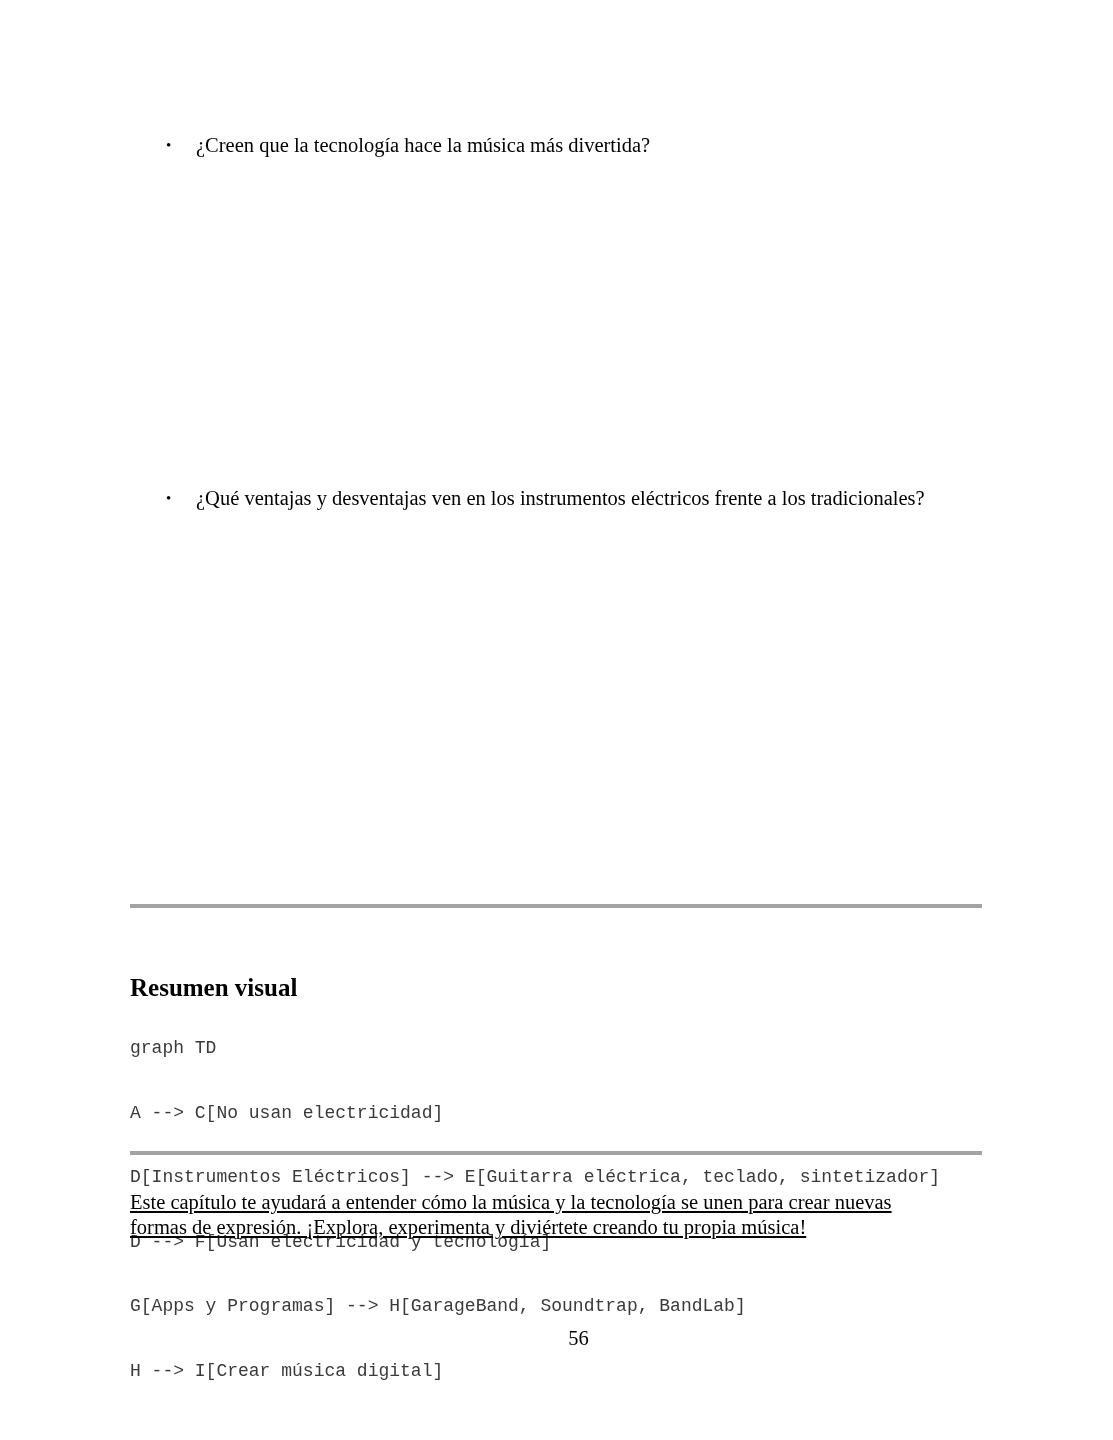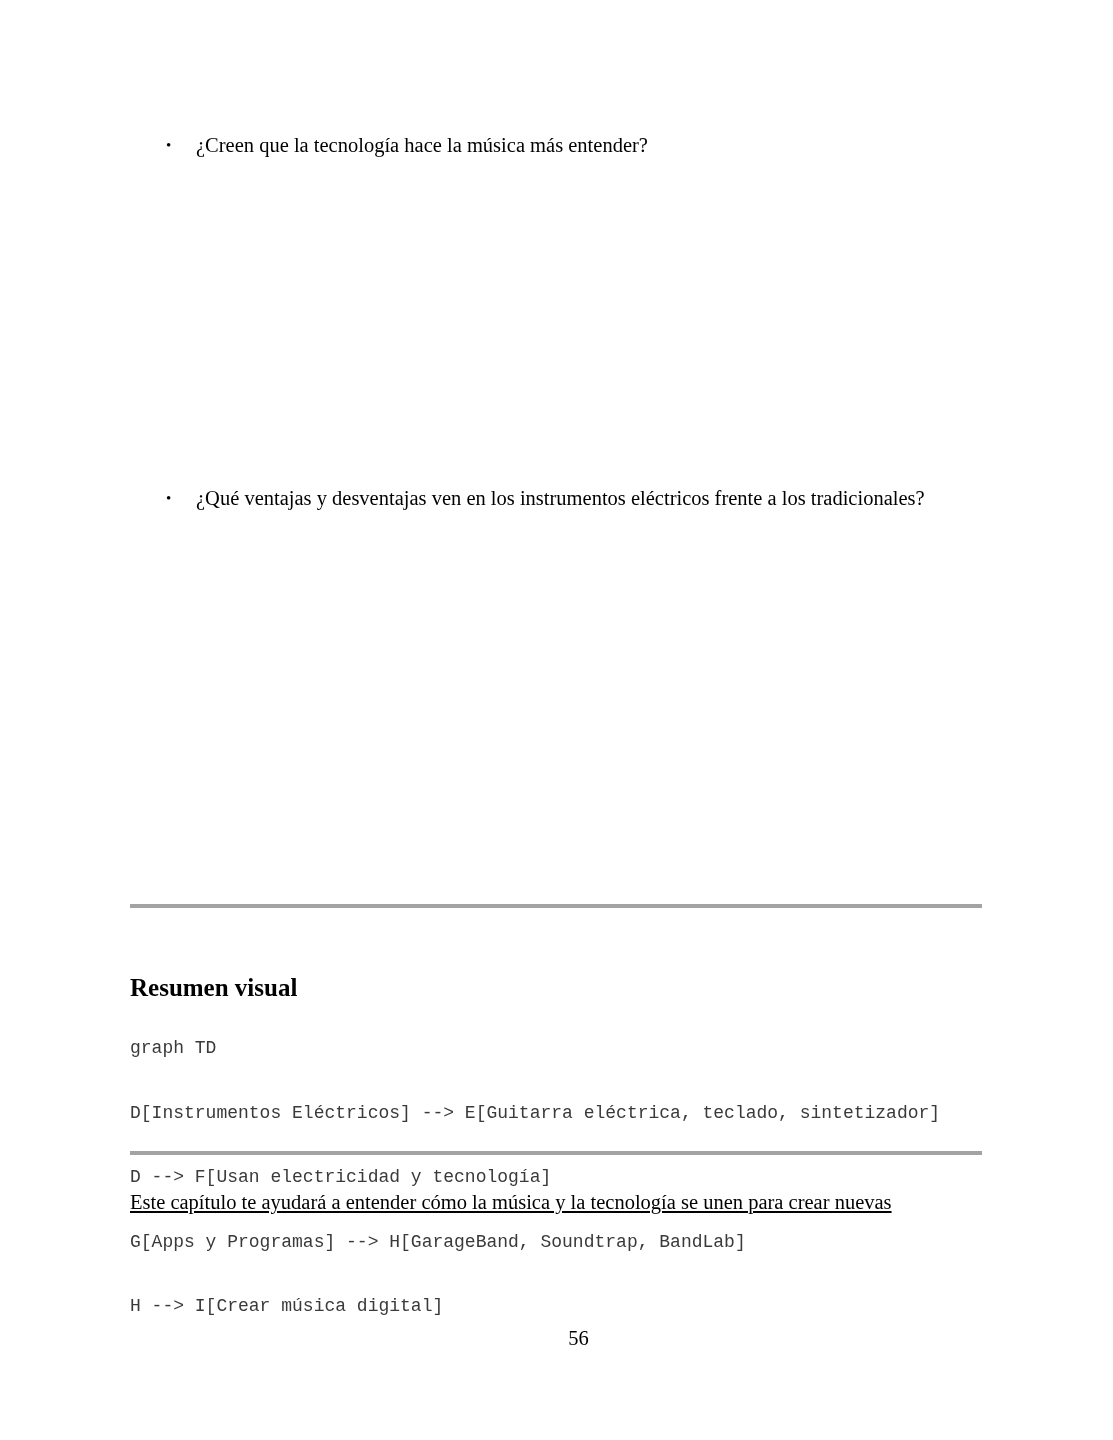--- a/index.html
+++ b/index.html
@@ -82,41 +82,43 @@
     margin-left: 23px;
   }
 </style>
 </head>
 <body>
 
 <div class="page">
 
   <div class="bullet-item" style="top:133px;">
     <span class="bullet-marker">•</span>
-    <span class="bullet-text">¿Creen que la tecnología hace la música más entender?</span>
+    <span class="bullet-text">¿Creen que la tecnología hace la música más divertida?</span>
   </div>
 
   <div class="bullet-item" style="top:486px;">
     <span class="bullet-marker">•</span>
     <span class="bullet-text">¿Qué ventajas y desventajas ven en los instrumentos eléctricos frente a los tradicionales?</span>
   </div>
 
   <div class="rule" style="top:904px;"></div>
 
   <div class="section-heading" style="top:937px;margin-top:36px;">Resumen visual</div>
 
   <div class="code-block" style="top:995px;">
     <div class="code-line">graph TD</div>
+    <div class="code-line">A --&gt; C[No usan electricidad]</div>
     <div class="code-line">D[Instrumentos Eléctricos] --&gt; E[Guitarra eléctrica, teclado, sintetizador]</div>
     <div class="code-line">D --&gt; F[Usan electricidad y tecnología]</div>
     <div class="code-line">G[Apps y Programas] --&gt; H[GarageBand, Soundtrap, BandLab]</div>
     <div class="code-line">H --&gt; I[Crear música digital]</div>
   </div>
 
   <div class="rule" style="top:1151px;"></div>
 
   <div class="closing-paragraph" style="top:1190px;">
     <div>Este capítulo te ayudará a entender cómo la música y la tecnología se unen para crear nuevas</div>
+    <div>formas de expresión. ¡Explora, experimenta y diviértete creando tu propia música!</div>
   </div>
 
   <div class="page-number" style="top:1326px;">56</div>
 
 </div>
 
 </body></html>

